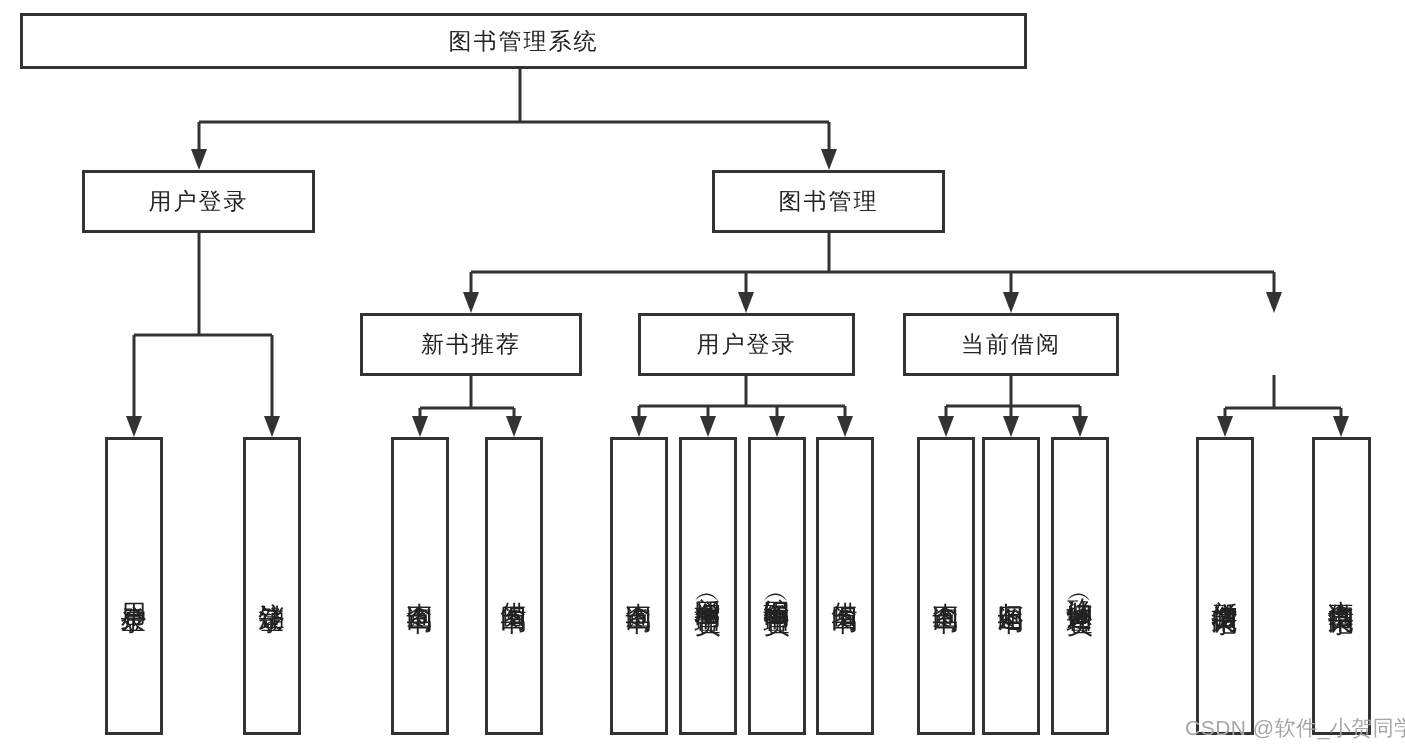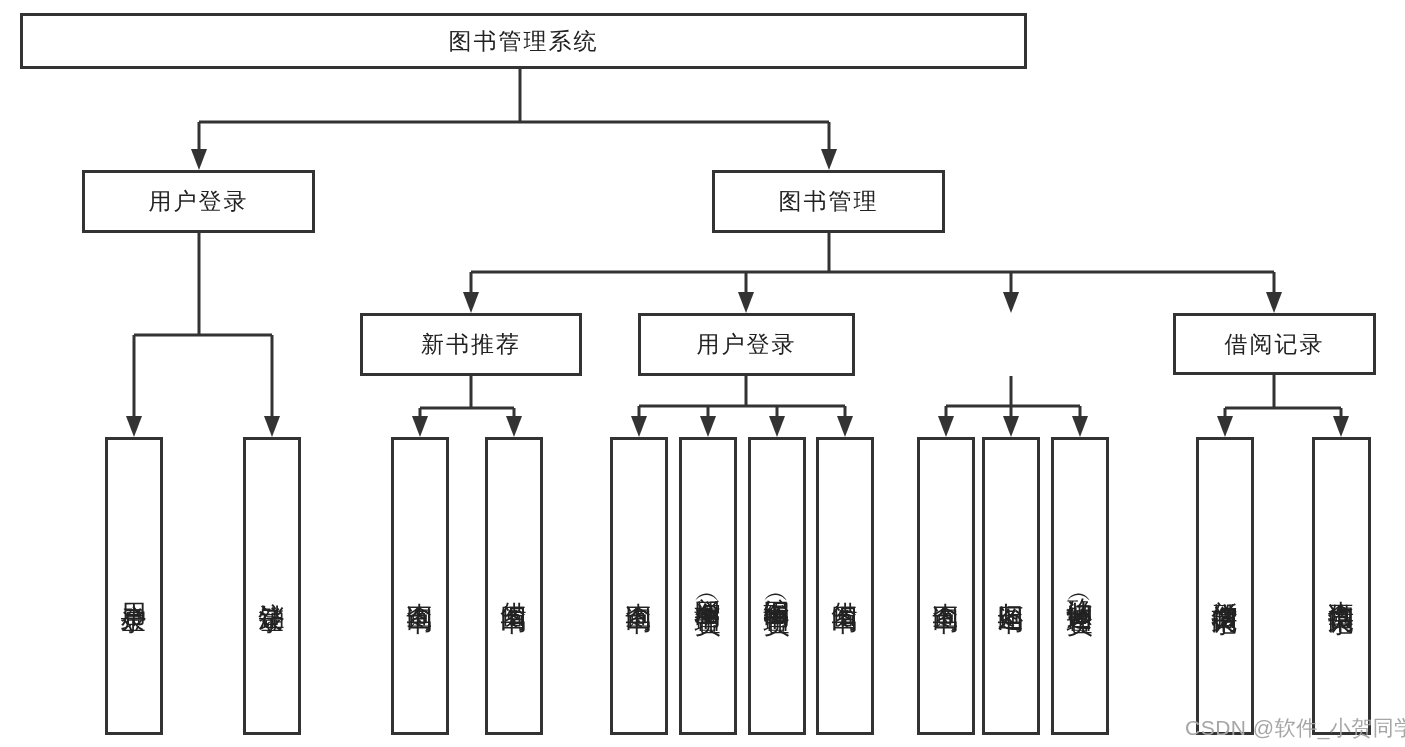--- a/index.html
+++ b/index.html
@@ -148,22 +148,22 @@
   <div class="node h" style="left:712px;top:170px;width:233px;height:63px">
     <span>图书管理</span>
   </div>
 
   <div class="node h" style="left:360px;top:313px;width:222px;height:63px">
     <span>新书推荐</span>
   </div>
   <div class="node h" style="left:638px;top:313px;width:217px;height:63px">
     <span>用户登录</span>
   </div>
-  <div class="node h" style="left:1173px;top:313px;width:203px;height:62px">
-    <span>借阅记录</span>
+  <div class="node h" style="left:903px;top:313px;width:216px;height:63px">
+    <span>当前借阅</span>
   </div>
 
   <div class="node leaf" style="left:105px;top:437px;width:58px;height:298px">
     <span>用户登录</span>
   </div>
   <div class="node leaf" style="left:243px;top:437px;width:58px;height:298px">
     <span>注销登录</span>
   </div>
 
   <div class="node leaf" style="left:391px;top:437px;width:58px;height:298px">

